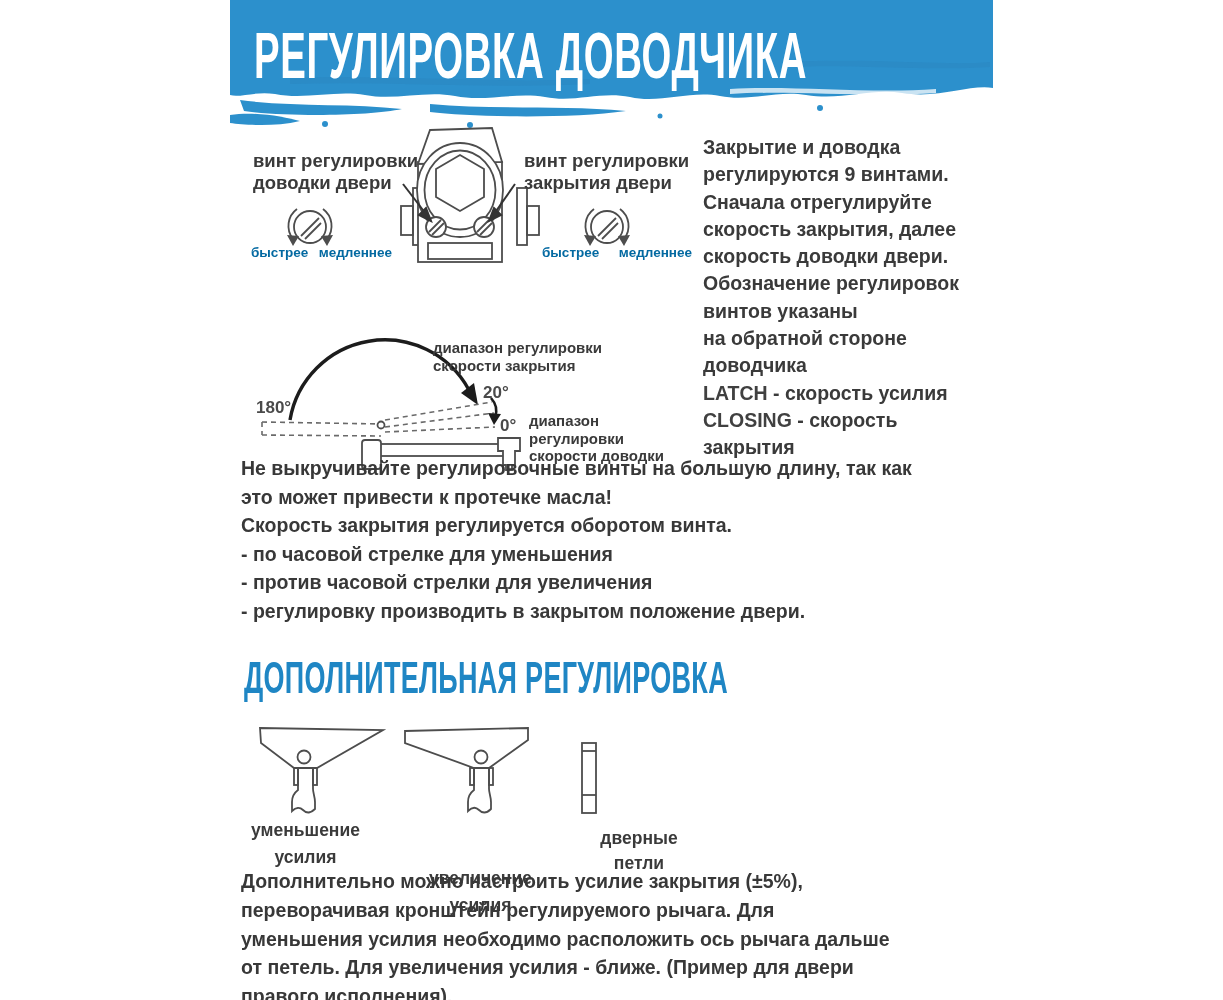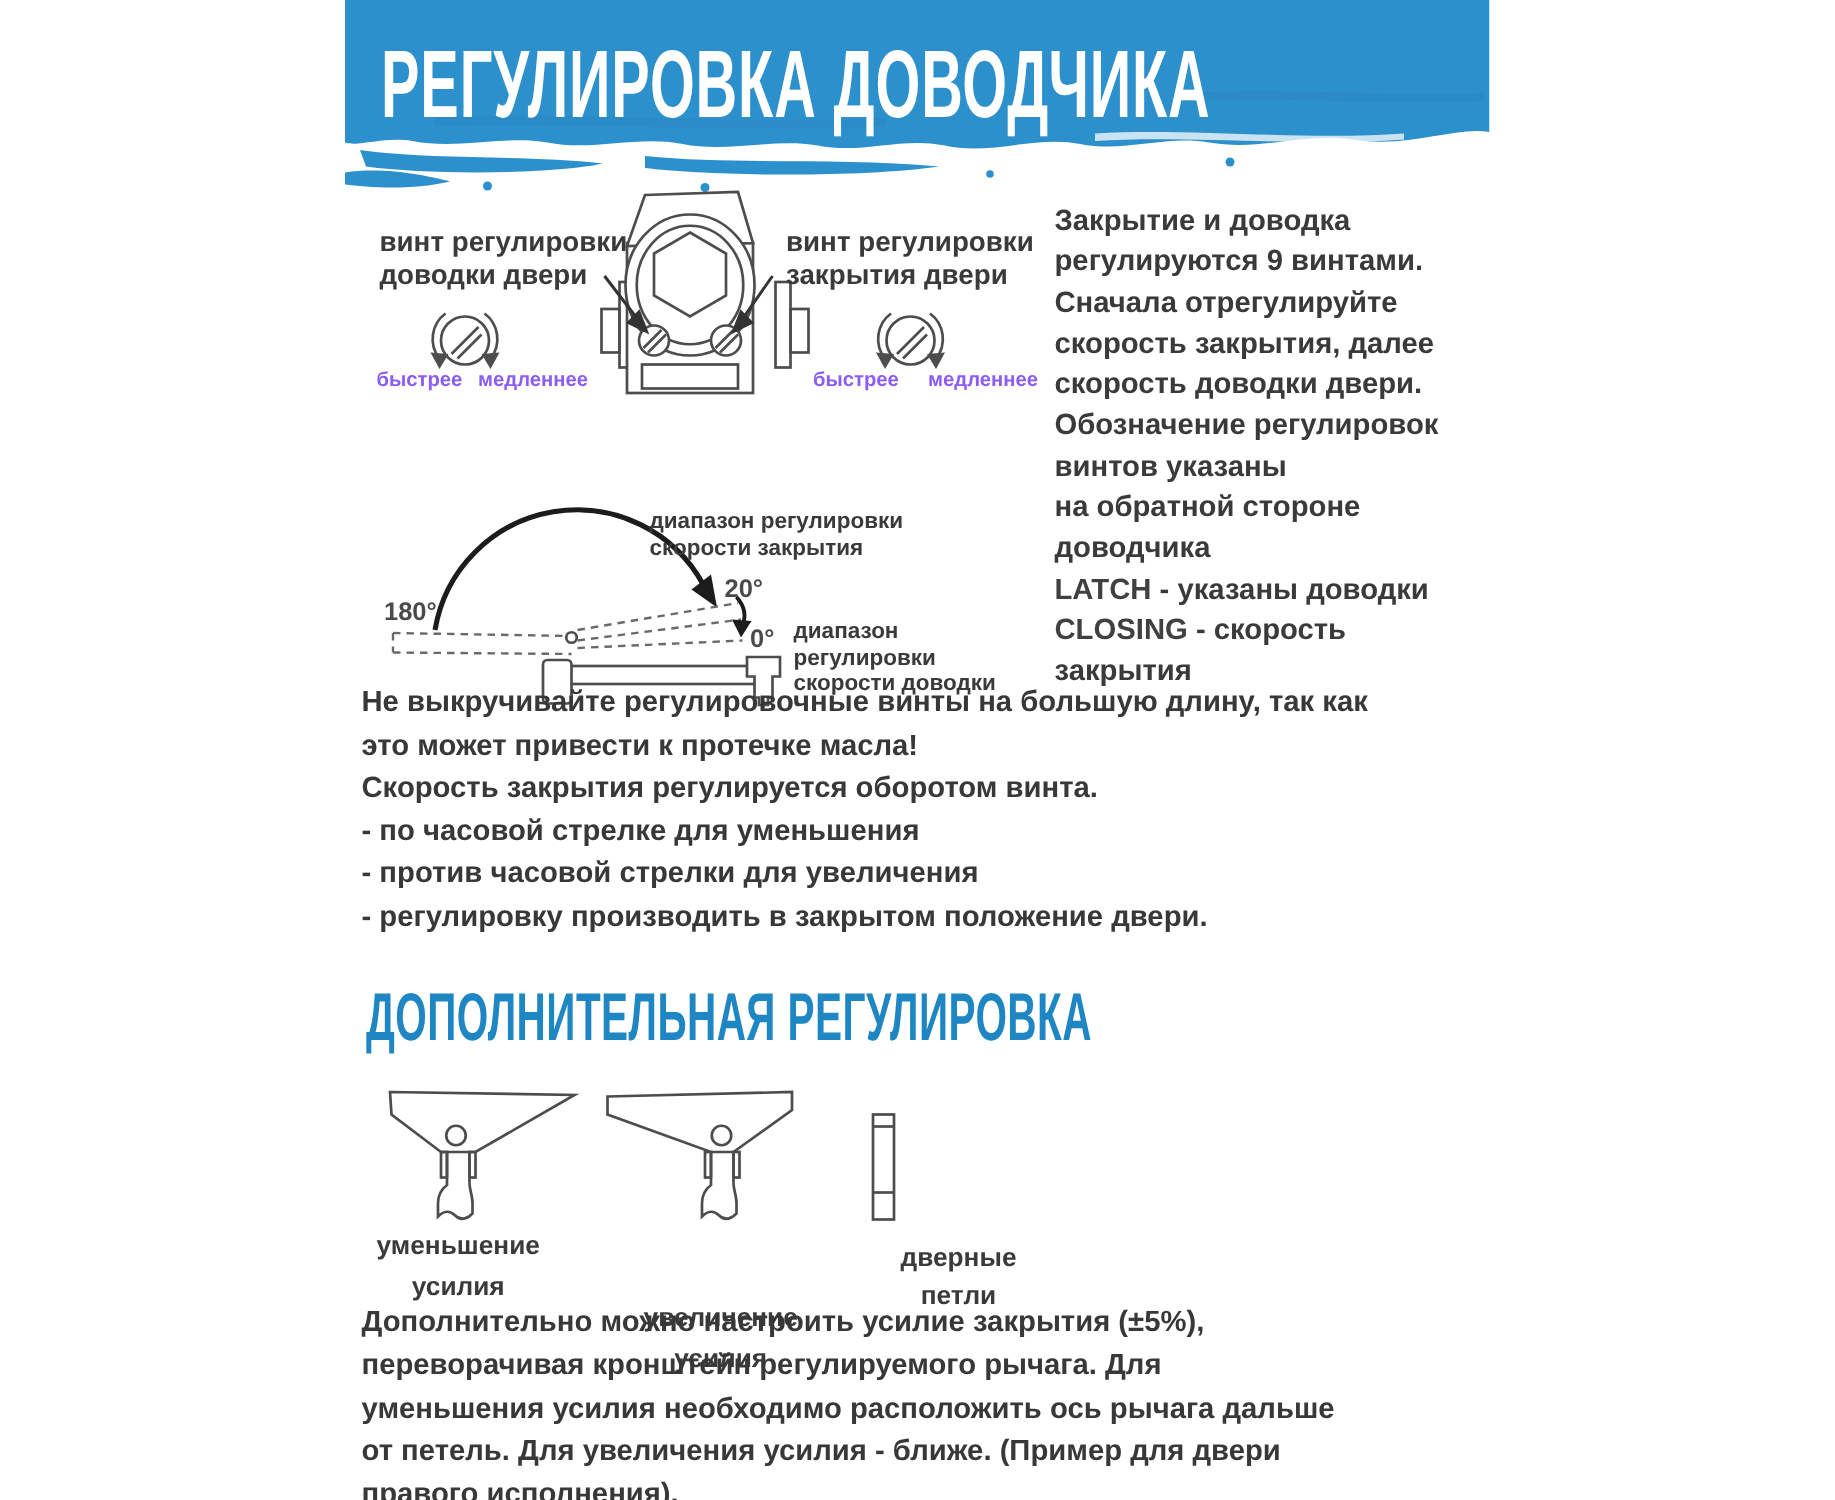--- a/index.html
+++ b/index.html
@@ -8,21 +8,21 @@
   .abs{position:absolute;}
   svg{display:block;}
   
   .banner{left:230px;top:0;}
   .page-title{left:254px;top:24px;font-size:64px;line-height:64px;font-weight:bold;color:#ffffff;
               letter-spacing:1px;white-space:nowrap;transform:scaleX(0.60);transform-origin:left top;}
   
   .screw-label{font-size:18.5px;line-height:21.5px;font-weight:bold;white-space:pre-line;}
   .lbl-left{left:253px;top:150px;}
   .lbl-right{left:524px;top:150px;}
-  .speed-words{top:245px;display:flex;justify-content:space-between;font-size:13.5px;font-weight:bold;color:#8b5cf6;}
+  .speed-words{top:245px;display:flex;justify-content:space-between;font-size:13.5px;font-weight:bold;color:#0369a1;}
   .speed-left{left:251px;width:141px;}
   .speed-right{left:542px;width:150px;}
   
   .info{left:703px;top:134px;width:305px;font-size:19.5px;line-height:27.3px;font-weight:bold;}
   .info .body{white-space:pre-line;}
   .accent{color:#404040;}
   
   .range-label{font-size:15px;line-height:17.6px;font-weight:bold;white-space:pre-line;margin-top:24px;}
   .closing-range{left:433px;top:315px;}
   .latch-range{left:529px;top:388px;}
@@ -137,21 +137,21 @@
     <div class="body">Закрытие и доводка
 регулируются 9 винтами.
 Сначала отрегулируйте
 скорость закрытия, далее
 скорость доводки двери.
 Обозначение регулировок
 винтов указаны
 на обратной стороне
 доводчика</div>
     <div>
-      <span class="accent">LATCH</span><span> - указаны доводки</span>
+      <span class="accent">LATCH</span><span> - скорость усилия</span>
     </div>
     <div>
       <span class="accent">CLOSING</span><span> - скорость</span>
     </div>
     <div>закрытия</div>
   </div>
 
   <svg class="abs" style="left:245px;top:303px;" width="310" height="172" viewBox="0 0 310 172">
     <g>
       <path d="M45,117 A96,96 0 0 1 224,87" fill="none" stroke="#1c1c1c" stroke-width="3.4"></path>

